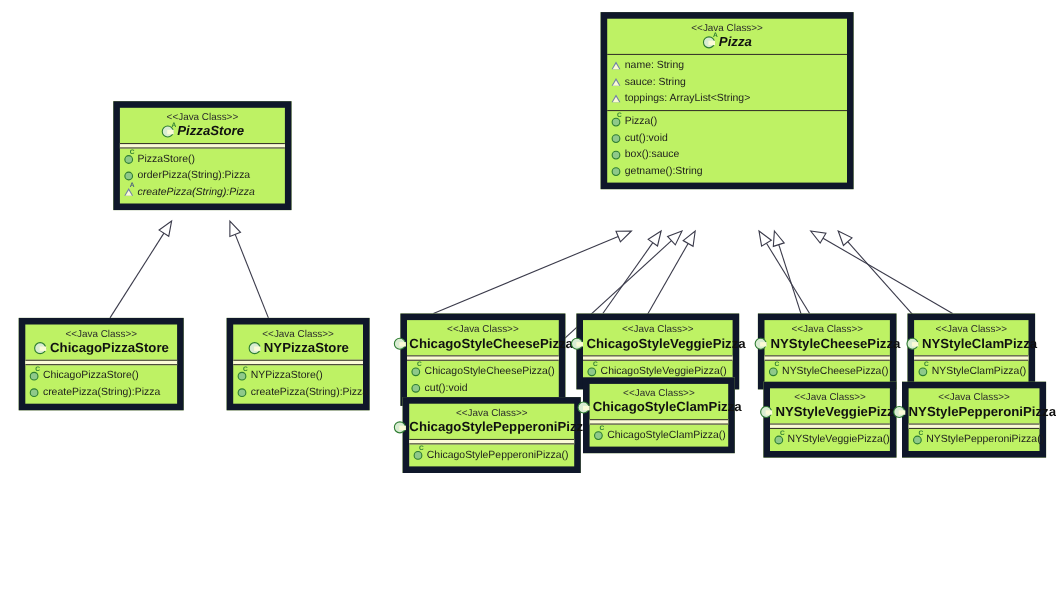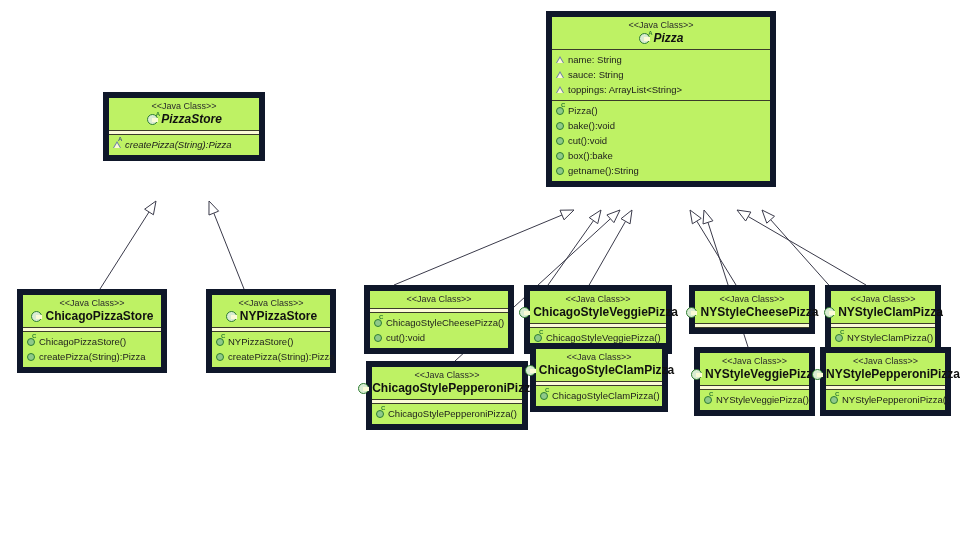--- a/index.html
+++ b/index.html
@@ -101,20 +101,33 @@
             <span class="ic ic-class">
               <span class="disc"></span>
               <span class="notch"></span>
               <span class="sup">A</span>
             </span>
             <span>PizzaStore</span>
           </div>
         </div>
         <div class="sep2"></div>
         <div class="compart">
+          <div class="row">
+            <span class="ic ic-meth">
+              <span class="dot"></span>
+              <span class="sup">C</span>
+            </span>
+            <span>PizzaStore()</span>
+          </div>
+          <div class="row">
+            <span class="ic ic-meth">
+              <span class="dot"></span>
+            </span>
+            <span>orderPizza(String):Pizza</span>
+          </div>
           <div class="row italic">
             <span class="ic ic-field">
               <span class="tri">
                 <i></i>
               </span>
               <span class="sup">A</span>
             </span>
             <span>createPizza(String):Pizza</span>
           </div>
         </div>
@@ -164,33 +177,27 @@
             <span class="ic ic-meth">
               <span class="dot"></span>
               <span class="sup">C</span>
             </span>
             <span>Pizza()</span>
           </div>
           <div class="row">
             <span class="ic ic-meth">
               <span class="dot"></span>
             </span>
-            <span>bake():void</span>
-          </div>
-          <div class="row">
-            <span class="ic ic-meth">
-              <span class="dot"></span>
-            </span>
             <span>cut():void</span>
           </div>
           <div class="row">
             <span class="ic ic-meth">
               <span class="dot"></span>
             </span>
-            <span>box():bake</span>
+            <span>box():sauce</span>
           </div>
           <div class="row">
             <span class="ic ic-meth">
               <span class="dot"></span>
             </span>
             <span>getname():String</span>
           </div>
         </div>
       </div>
       <div class="uml" id="box-chicagopizzastore" style="left: 17px; top: 289px; width: 150px;">
@@ -245,20 +252,27 @@
             <span class="ic ic-meth">
               <span class="dot"></span>
             </span>
             <span>createPizza(String):Pizza</span>
           </div>
         </div>
       </div>
       <div class="uml" id="box-chicagocheese" style="left: 364px; top: 285px; width: 150px;">
         <div class="hdr">
           <div class="stereo">&lt;&lt;Java Class&gt;&gt;</div>
+          <div class="cname">
+            <span class="ic ic-class">
+              <span class="disc"></span>
+              <span class="notch"></span>
+            </span>
+            <span>ChicagoStyleCheesePizza</span>
+          </div>
         </div>
         <div class="sep2"></div>
         <div class="compart">
           <div class="row">
             <span class="ic ic-meth">
               <span class="dot"></span>
               <span class="sup">C</span>
             </span>
             <span>ChicagoStyleCheesePizza()</span>
           </div>
@@ -341,20 +355,29 @@
           <div class="stereo">&lt;&lt;Java Class&gt;&gt;</div>
           <div class="cname">
             <span class="ic ic-class">
               <span class="disc"></span>
               <span class="notch"></span>
             </span>
             <span>NYStyleCheesePizza</span>
           </div>
         </div>
         <div class="sep2"></div>
+        <div class="compart">
+          <div class="row">
+            <span class="ic ic-meth">
+              <span class="dot"></span>
+              <span class="sup">C</span>
+            </span>
+            <span>NYStyleCheesePizza()</span>
+          </div>
+        </div>
       </div>
       <div class="uml" id="box-nyclam" style="left: 825px; top: 285px; width: 116px;">
         <div class="hdr">
           <div class="stereo">&lt;&lt;Java Class&gt;&gt;</div>
           <div class="cname">
             <span class="ic ic-class">
               <span class="disc"></span>
               <span class="notch"></span>
             </span>
             <span>NYStyleClamPizza</span>

